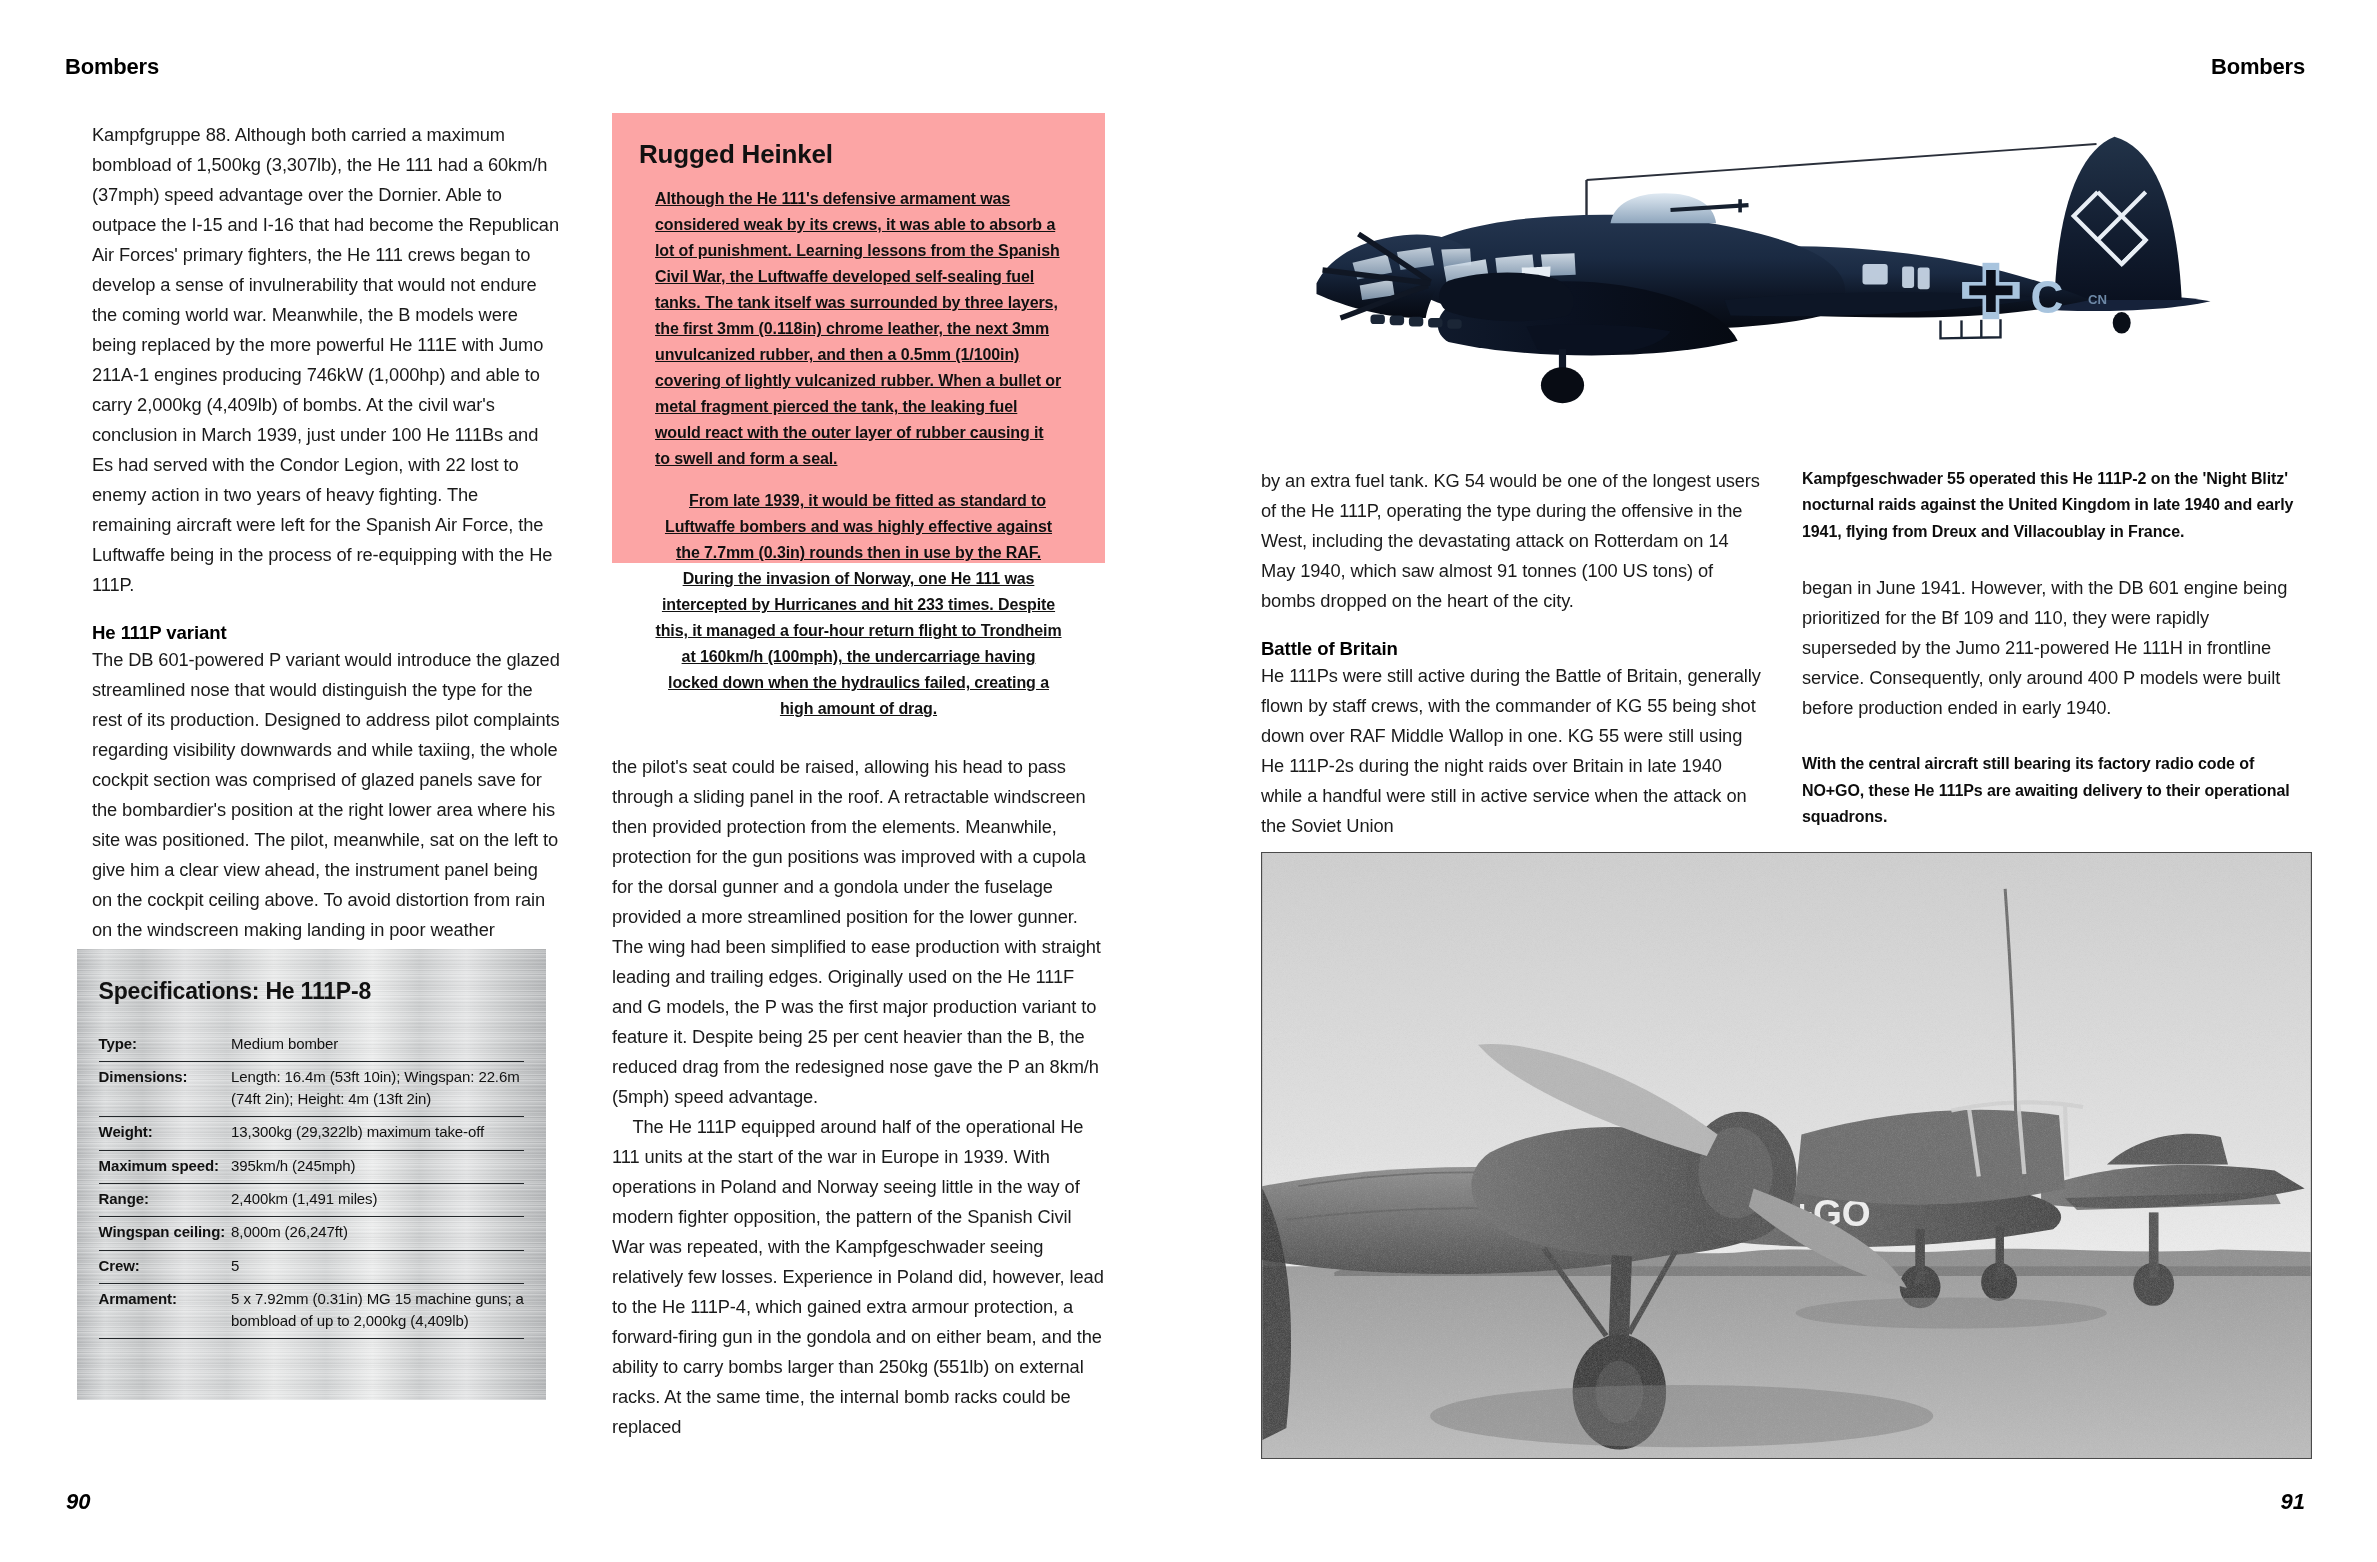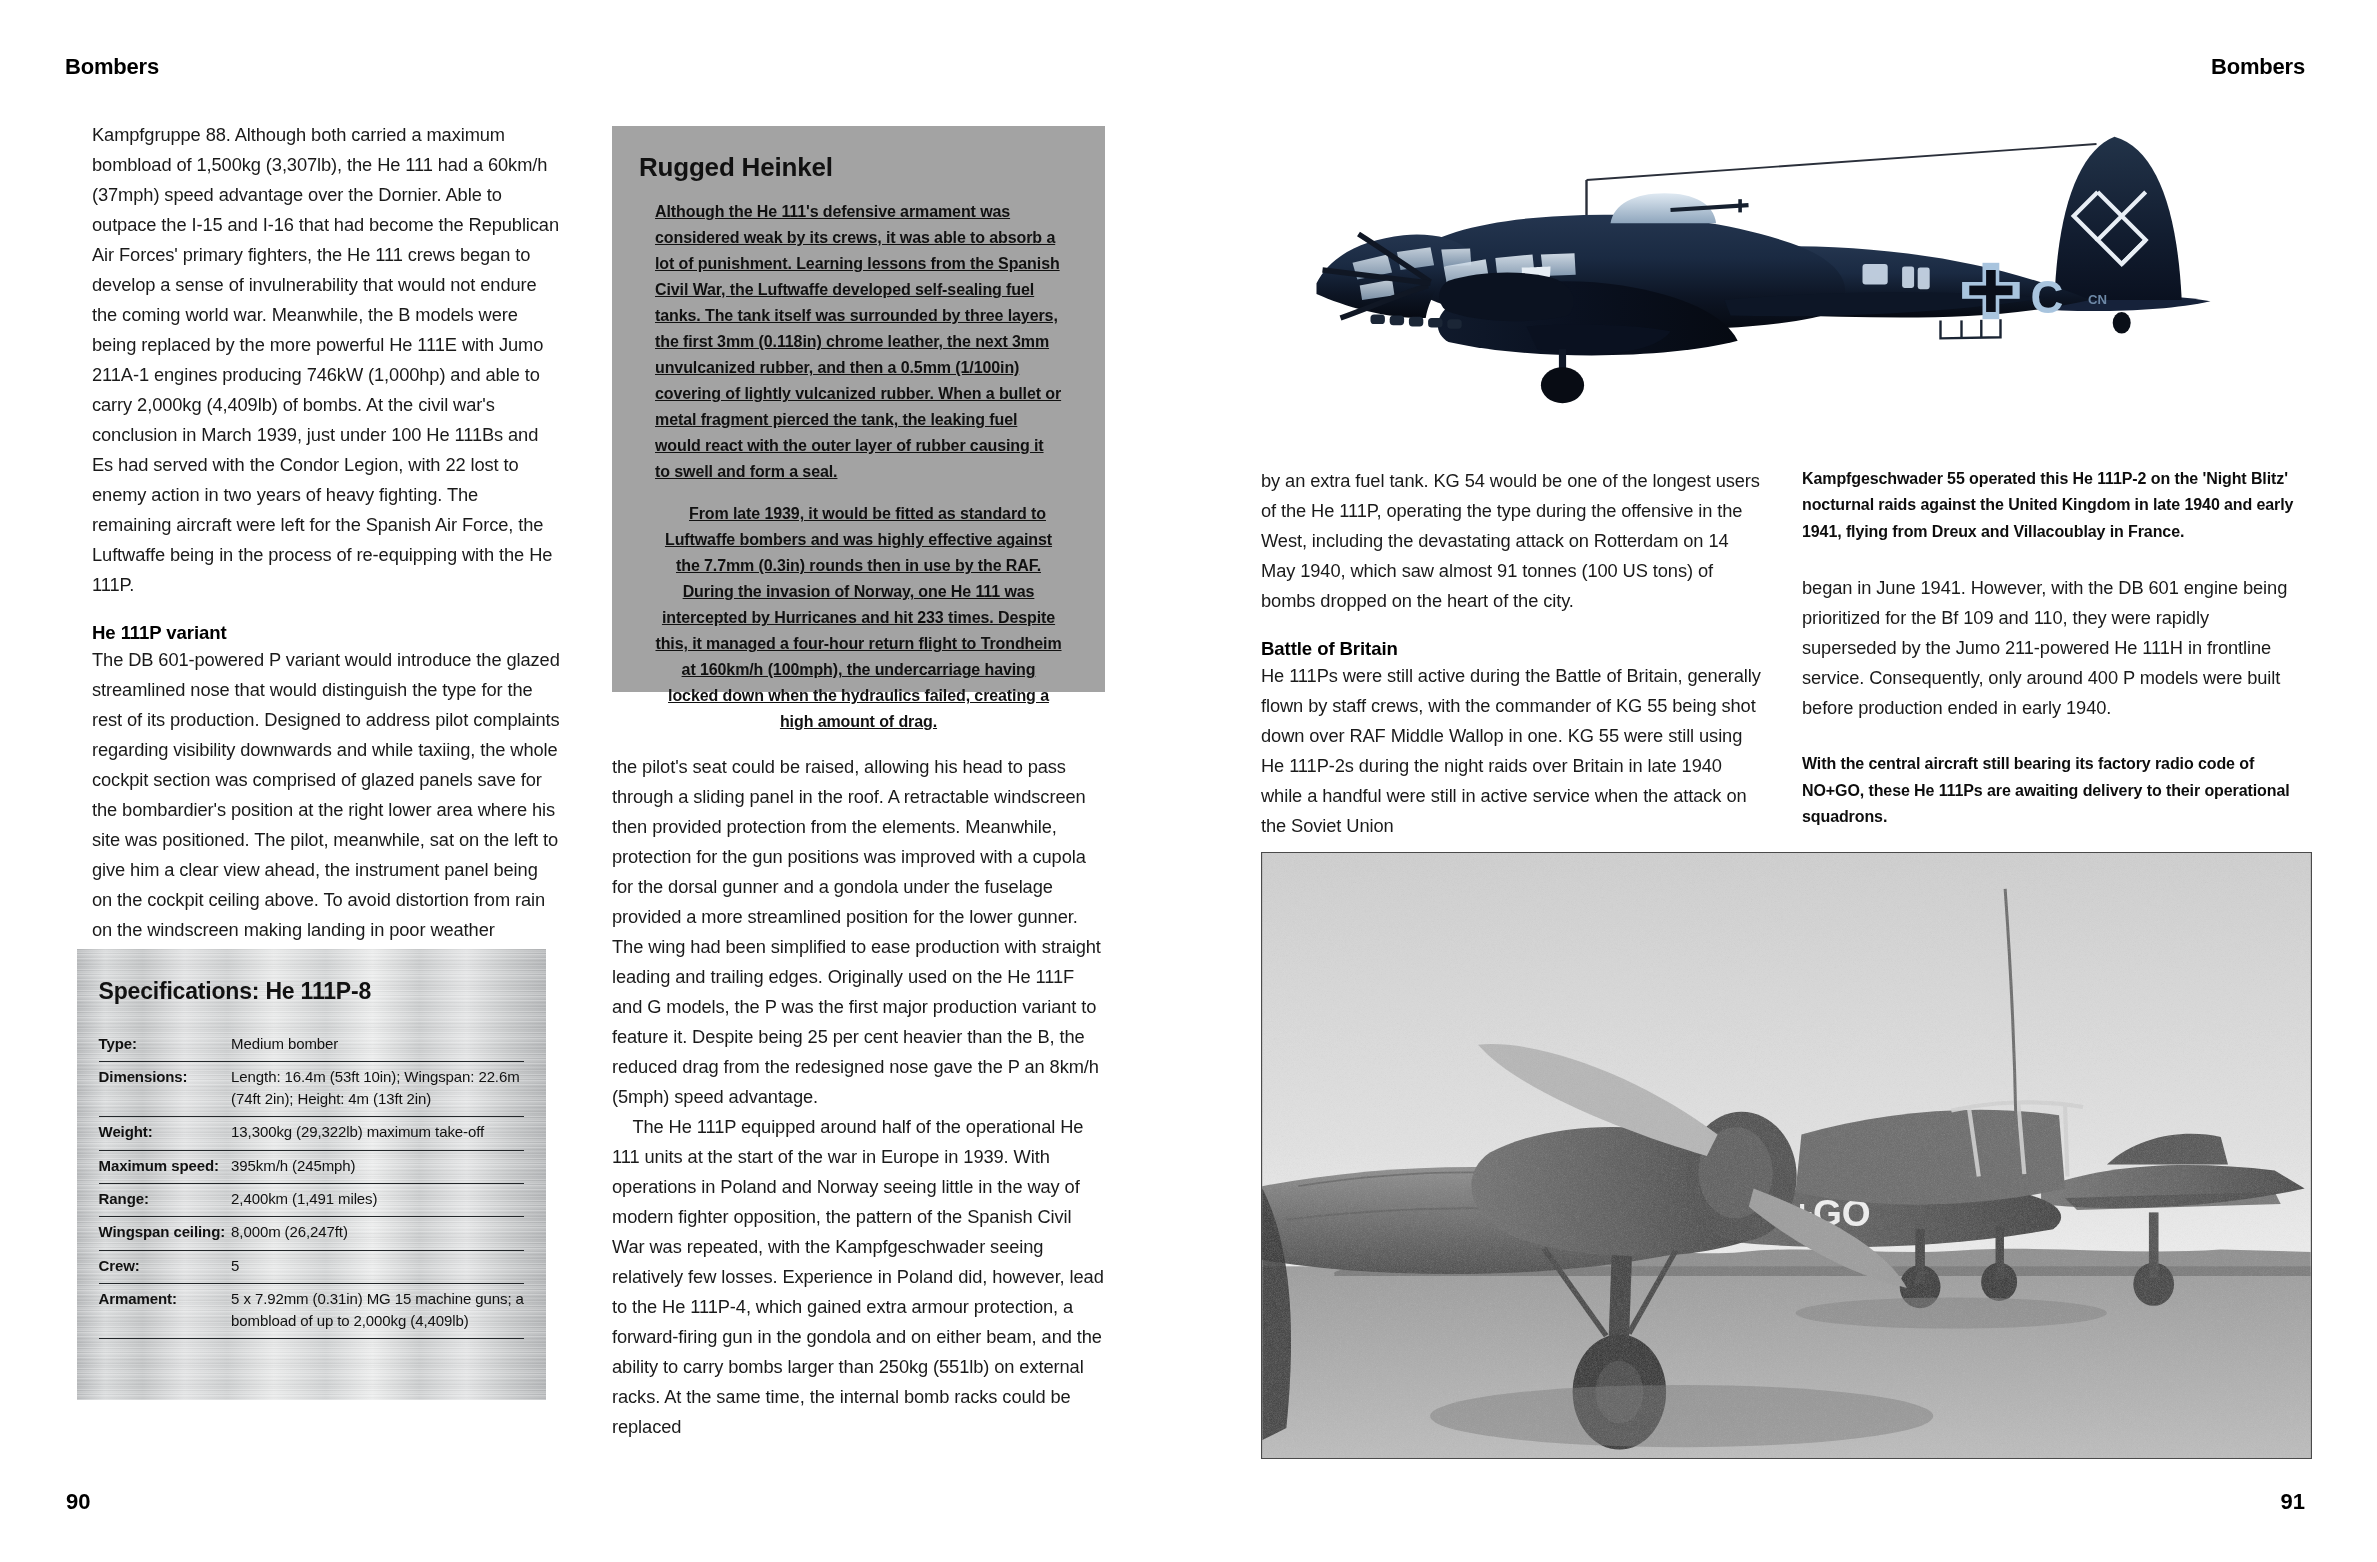--- a/index.html
+++ b/index.html
@@ -42,20 +42,21 @@
   .rh-left  { left: 65px; }
   .rh-right { right: 72px; }
 
   
   .folio {
     position: absolute;
     bottom: 47px;
     font-size: 22px;
     font-weight: bold;
     color: #000;
+    font-style: italic;
   }
   .folio-left  { left: 66px; }
   .folio-right { right: 72px; }
 
   
   .col {
     position: absolute;
     box-sizing: border-box;
   }
   p.body {
@@ -81,24 +82,24 @@
     left: 65px;
     top: 120px;
     width: 469px;
     margin-left: 27px;
   }
 
   
   #sidebar-panel {
     position: absolute;
     left: 612px;
-    top: 126px;
+    top: 113px;
     width: 493px;
-    height: 566px;
-    background: #a3a3a3;
+    height: 450px;
+    background: #fca5a5;
   }
   #sidebar-panel .pad {
     padding: 26.4px 27px 0 27px;
   }
   #sidebar-panel h2 {
     margin: 0 0 14.4px 0;
     font-size: 26px;
     font-weight: bold;
     letter-spacing: -0.2px;
     color: #111;

